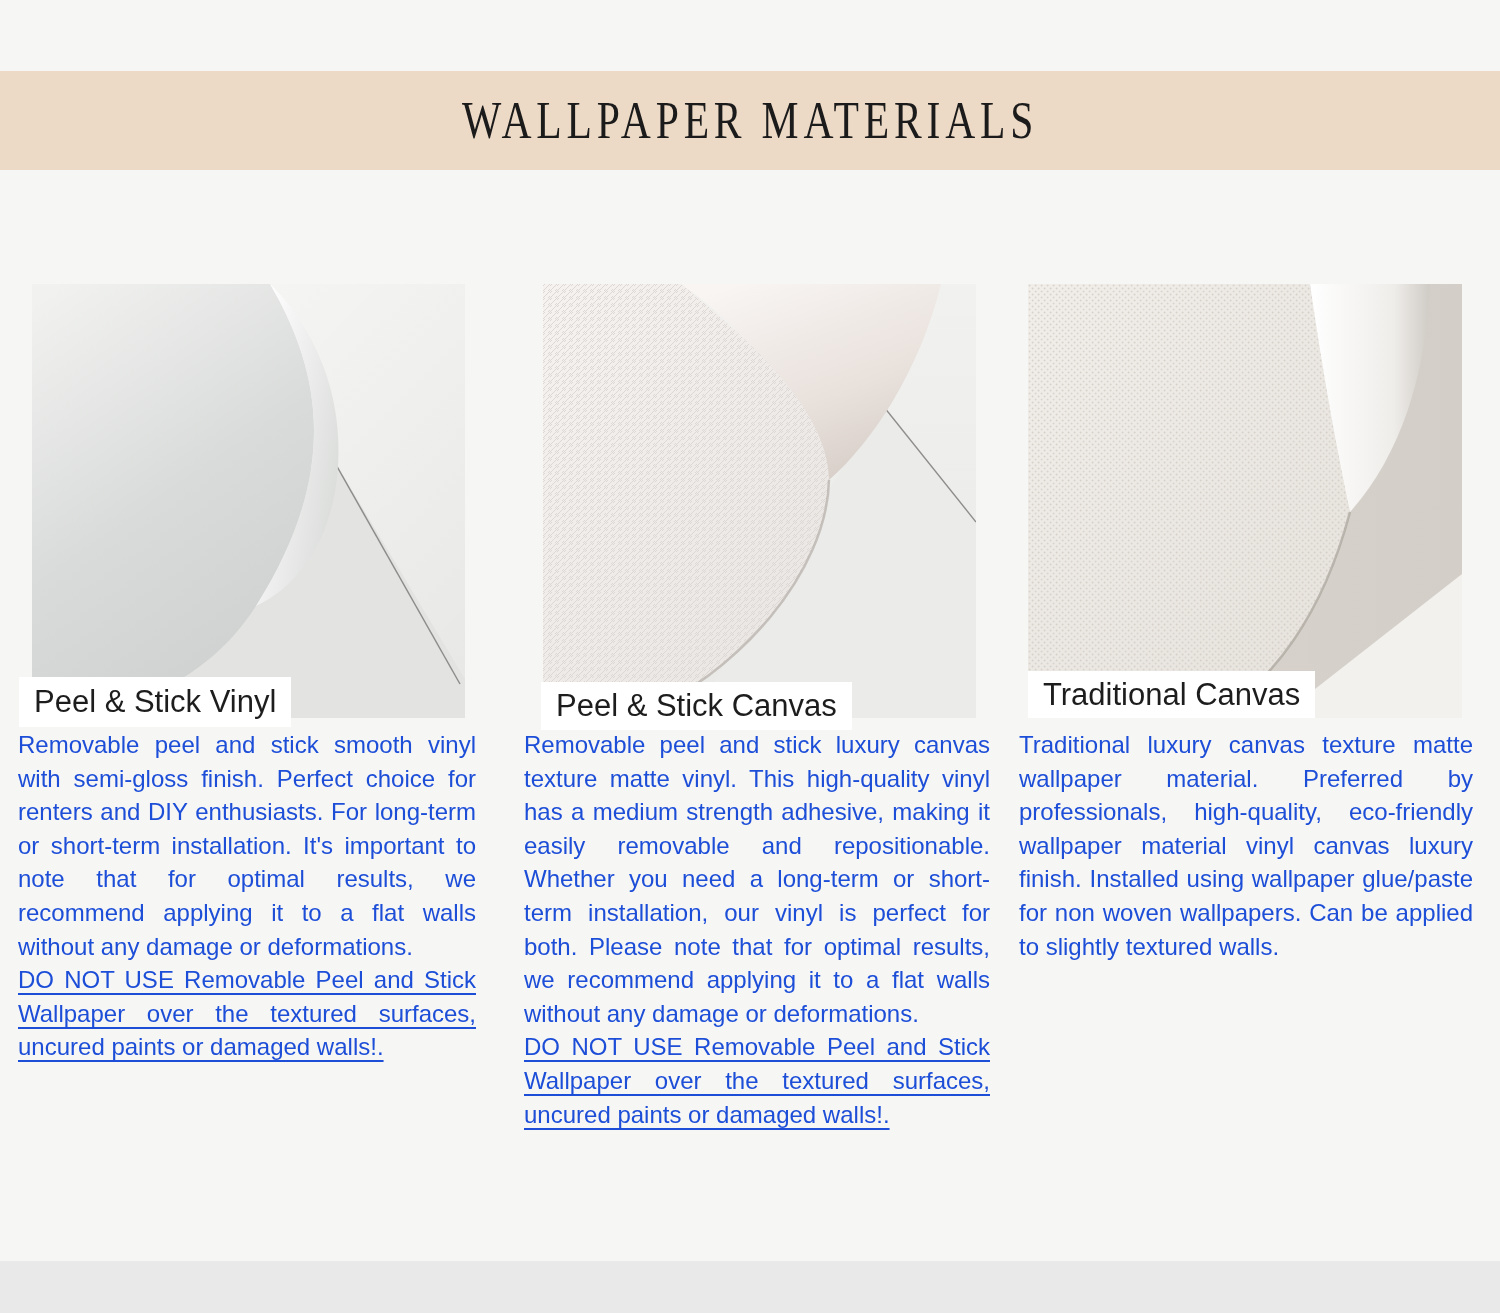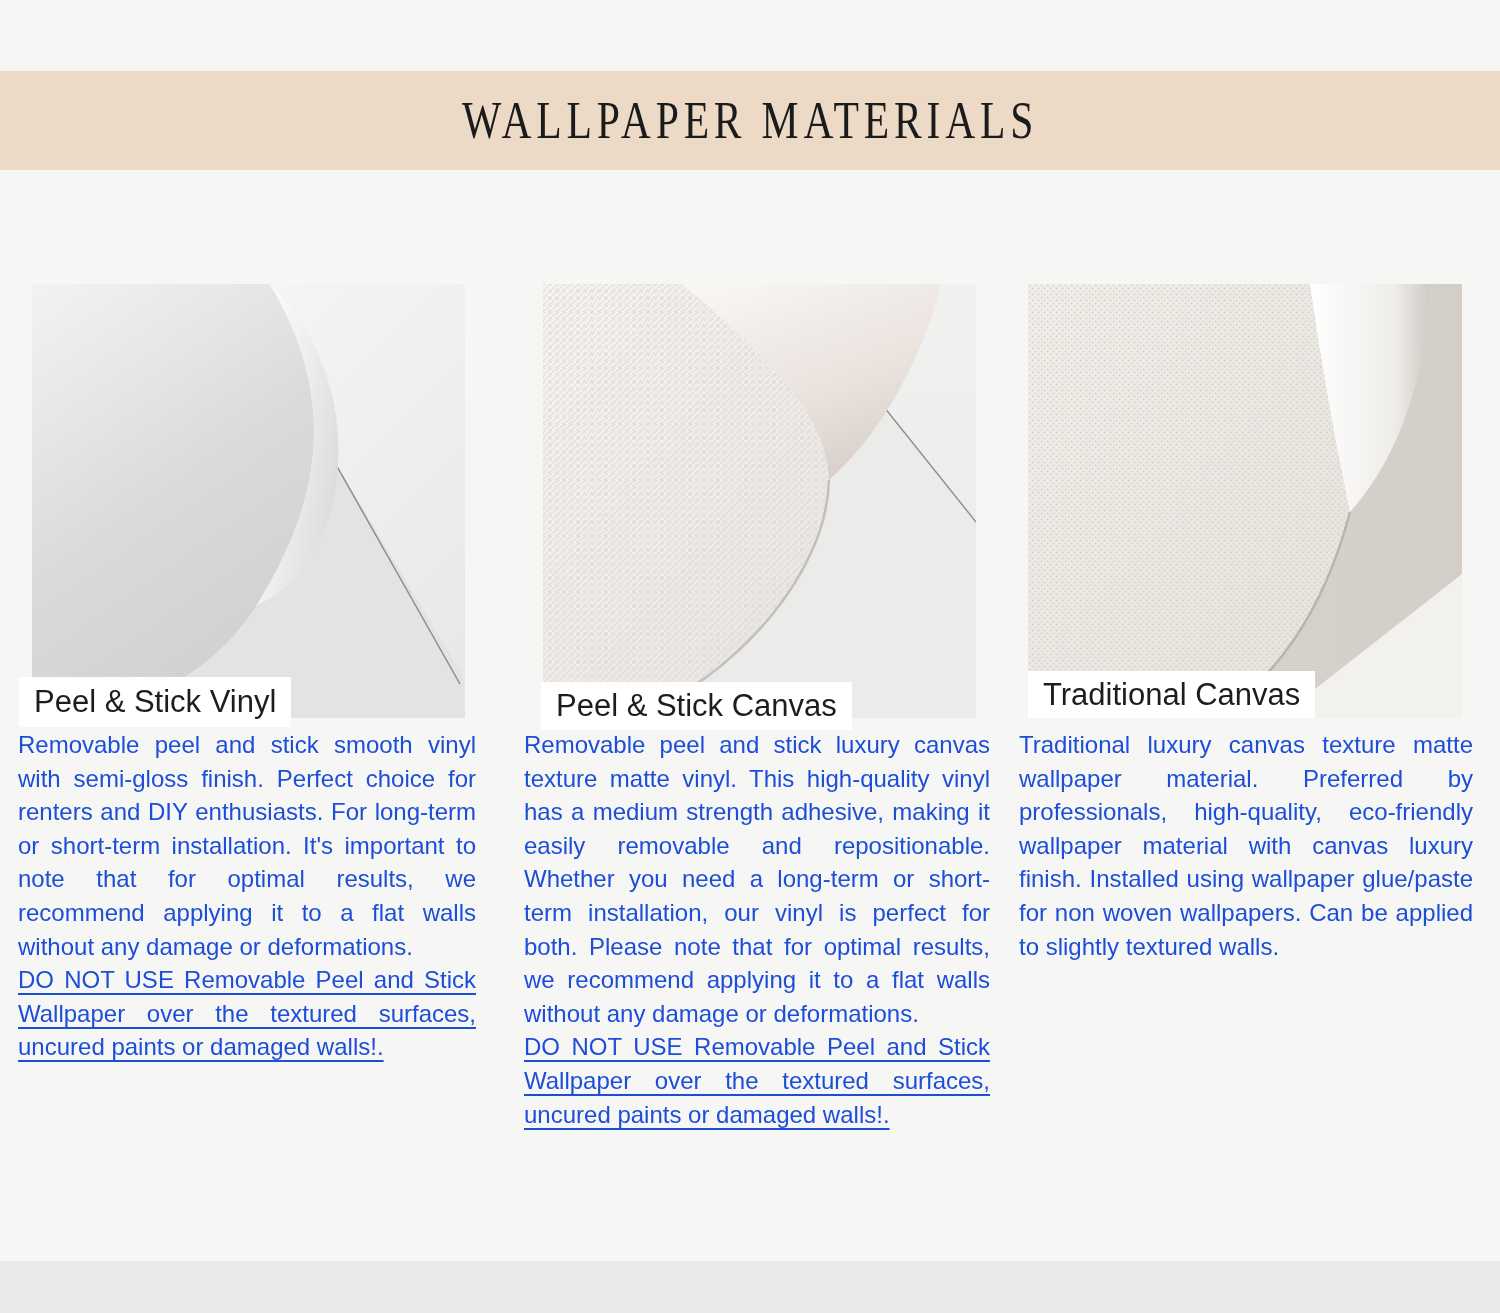--- a/index.html
+++ b/index.html
@@ -191,18 +191,18 @@
         <path d="M282 0 L402 0 C398 92 372 172 322 228 C300 150 288 75 282 0 Z" fill="url(#t-roll)"></path>
         <path d="M0 0 L282 0 C295 90 308 160 322 228 C295 330 245 398 185 434 L0 434 Z" fill="url(#t-front)"></path>
         <path d="M0 0 L282 0 C295 90 308 160 322 228 C295 330 245 398 185 434 L0 434 Z" fill="url(#t-tex)"></path>
         <path d="M322 228 C295 330 245 398 185 434" fill="none" stroke="#aaa49b" stroke-width="2.5" opacity="0.7"></path>
       </svg>
     </figure>
     <div class="label-box">
       <span>Traditional Canvas</span>
     </div>
     <div class="textblock">
-      <p class="desc">Traditional luxury canvas texture matte wallpaper material. Preferred by professionals, high-quality, eco-friendly wallpaper material with canvas luxury finish. Installed using wallpaper glue/paste for non woven wallpapers. Can be applied to slightly textured walls.</p>
+      <p class="desc">Traditional luxury canvas texture matte wallpaper material. Preferred by professionals, high-quality, eco-friendly wallpaper material vinyl canvas luxury finish. Installed using wallpaper glue/paste for non woven wallpapers. Can be applied to slightly textured walls.</p>
     </div>
   </section>
 
 
 </div>
 
 </body></html>

